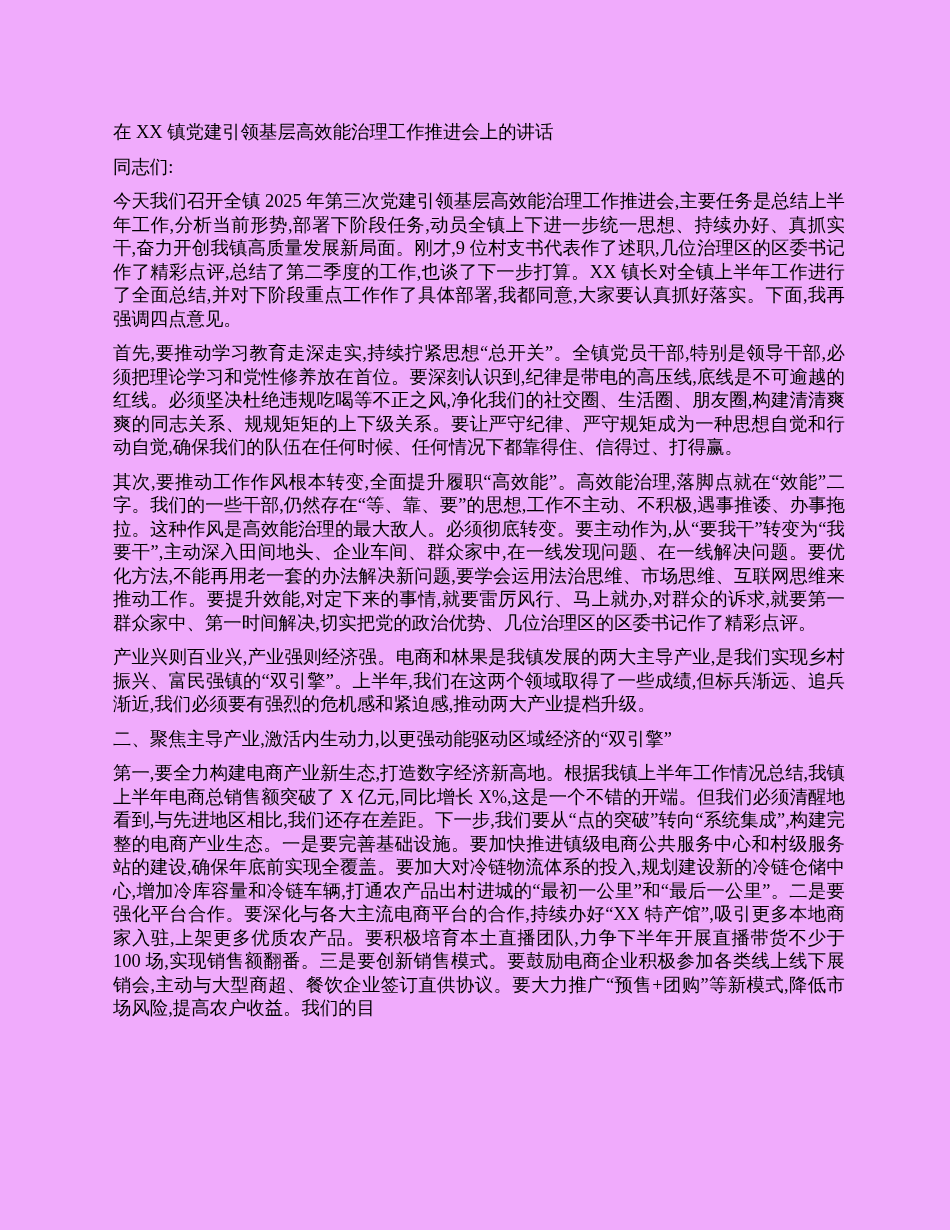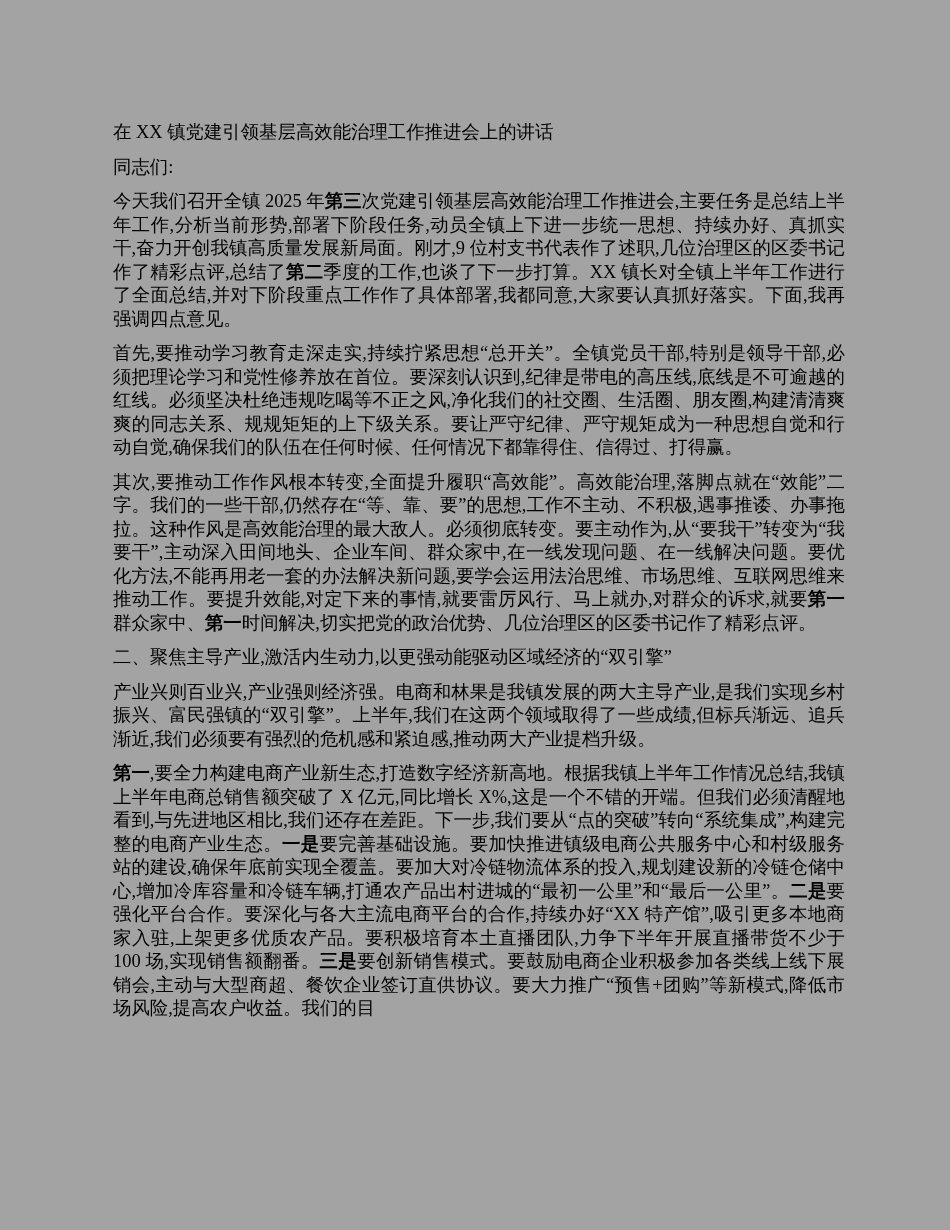--- a/index.html
+++ b/index.html
@@ -10,45 +10,45 @@
     width: 950px;
     height: 1230px;
     background: #ffffff;
     overflow: hidden;
   }
   .page {
     box-sizing: border-box;
     width: 950px;
     height: 1230px;
     padding: 121px 105px 0 113px;
-    background: #a3a3a3;
+    background: #f0abfc;
     color: #000000;
     font-family: "Liberation Serif", "DejaVu Serif", serif;
     font-size: 18.4px;
     line-height: 23.5px;
     text-align: justify;
     text-justify: inter-ideograph;
   }
   .para {
     margin: 0 0 11px 0;
     padding: 0;
     font-size: 18.4px;
     font-weight: normal;
   }
   .para b, .para .bold-run {
-    font-weight: bold;
+    font-weight: normal;
   }
 </style>
 </head>
 <body>
 
 <div class="page">
   <p class="para">在 XX 镇党建引领基层高效能治理工作推进会上的讲话</p>
   <p class="para">同志们:</p>
   <div id="document-body">
       <p class="para"><span>今天我们召开全镇 2025 年</span><b>第三</b><span>次党建引领基层高效能治理工作推进会,主要任务是总结上半年工作,分析当前形势,部署下阶段任务,动员全镇上下进一步统一思想、持续办好、真抓实干,奋力开创我镇高质量发展新局面。刚才,9 位村支书代表作了述职,几位治理区的区委书记作了精彩点评,总结了</span><b>第二</b><span>季度的工作,也谈了下一步打算。XX 镇长对全镇上半年工作进行了全面总结,并对下阶段重点工作作了具体部署,我都同意,大家要认真抓好落实。下面,我再强调四点意见。</span></p>
       <p class="para"><span>首先,要推动学习教育走深走实,持续拧紧思想“总开关”。全镇党员干部,特别是领导干部,必须把理论学习和党性修养放在首位。要深刻认识到,纪律是带电的高压线,底线是不可逾越的红线。必须坚决杜绝违规吃喝等不正之风,净化我们的社交圈、生活圈、朋友圈,构建清清爽爽的同志关系、规规矩矩的上下级关系。要让严守纪律、严守规矩成为一种思想自觉和行动自觉,确保我们的队伍在任何时候、任何情况下都靠得住、信得过、打得赢。</span></p>
       <p class="para"><span>其次,要推动工作作风根本转变,全面提升履职“高效能”。高效能治理,落脚点就在“效能”二字。我们的一些干部,仍然存在“等、靠、要”的思想,工作不主动、不积极,遇事推诿、办事拖拉。这种作风是高效能治理的最大敌人。必须彻底转变。要主动作为,从“要我干”转变为“我要干”,主动深入田间地头、企业车间、群众家中,在一线发现问题、在一线解决问题。要优化方法,不能再用老一套的办法解决新问题,要学会运用法治思维、市场思维、互联网思维来推动工作。要提升效能,对定下来的事情,就要雷厉风行、马上就办,对群众的诉求,就要</span><b>第一</b><span>群众家中、</span><b>第一</b><span>时间解决,切实把党的政治优势、几位治理区的区委书记作了精彩点评。</span></p>
+      <p class="para"><span>产业兴则百业兴,产业强则经济强。电商和林果是我镇发展的两大主导产业,是我们实现乡村振兴、富民强镇的“双引擎”。上半年,我们在这两个领域取得了一些成绩,但标兵渐远、追兵渐近,我们必须要有强烈的危机感和紧迫感,推动两大产业提档升级。</span></p>
       <p class="para"><span>二、聚焦主导产业,激活内生动力,以更强动能驱动区域经济的“双引擎”</span></p>
-      <p class="para"><span>产业兴则百业兴,产业强则经济强。电商和林果是我镇发展的两大主导产业,是我们实现乡村振兴、富民强镇的“双引擎”。上半年,我们在这两个领域取得了一些成绩,但标兵渐远、追兵渐近,我们必须要有强烈的危机感和紧迫感,推动两大产业提档升级。</span></p>
       <p class="para"><b>第一</b><span>,要全力构建电商产业新生态,打造数字经济新高地。根据我镇上半年工作情况总结,我镇上半年电商总销售额突破了 X 亿元,同比增长 X%,这是一个不错的开端。但我们必须清醒地看到,与先进地区相比,我们还存在差距。下一步,我们要从“点的突破”转向“系统集成”,构建完整的电商产业生态。</span><b>一是</b><span>要完善基础设施。要加快推进镇级电商公共服务中心和村级服务站的建设,确保年底前实现全覆盖。要加大对冷链物流体系的投入,规划建设新的冷链仓储中心,增加冷库容量和冷链车辆,打通农产品出村进城的“最初一公里”和“最后一公里”。</span><b>二是</b><span>要强化平台合作。要深化与各大主流电商平台的合作,持续办好“XX 特产馆”,吸引更多本地商家入驻,上架更多优质农产品。要积极培育本土直播团队,力争下半年开展直播带货不少于 100 场,实现销售额翻番。</span><b>三是</b><span>要创新销售模式。要鼓励电商企业积极参加各类线上线下展销会,主动与大型商超、餐饮企业签订直供协议。要大力推广“预售+团购”等新模式,降低市场风险,提高农户收益。我们的目</span></p>
     </div>
 </div>
 
 </body></html>

